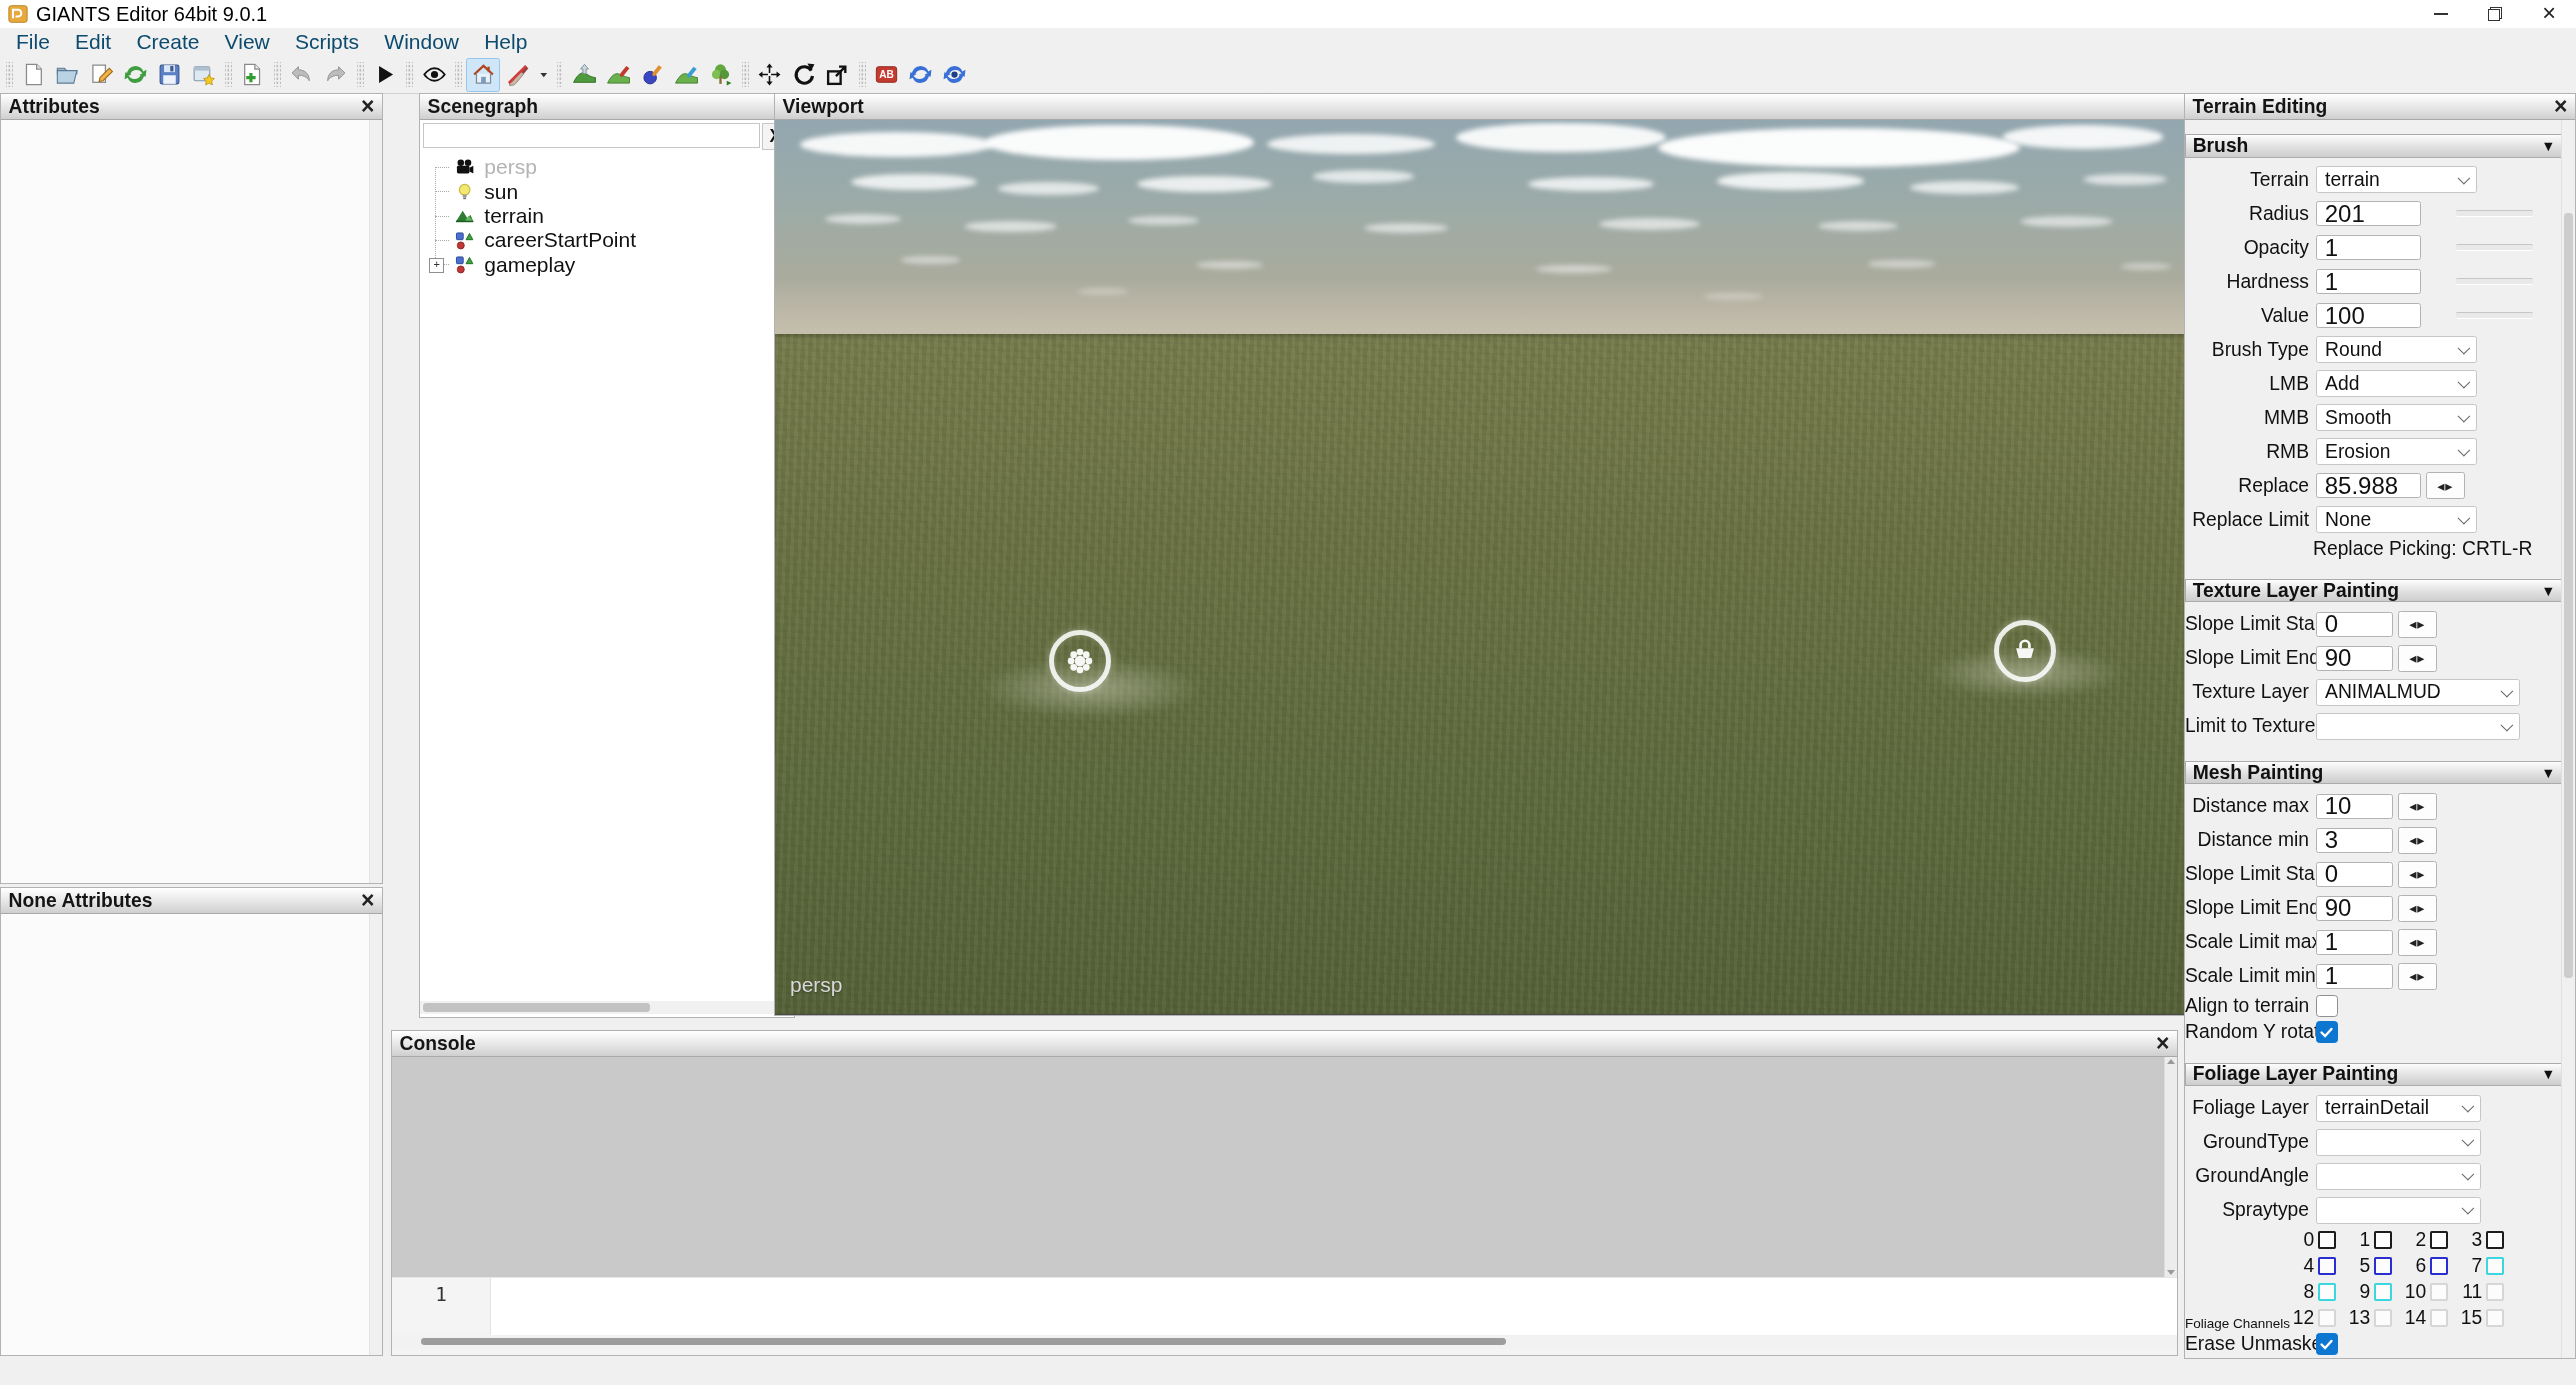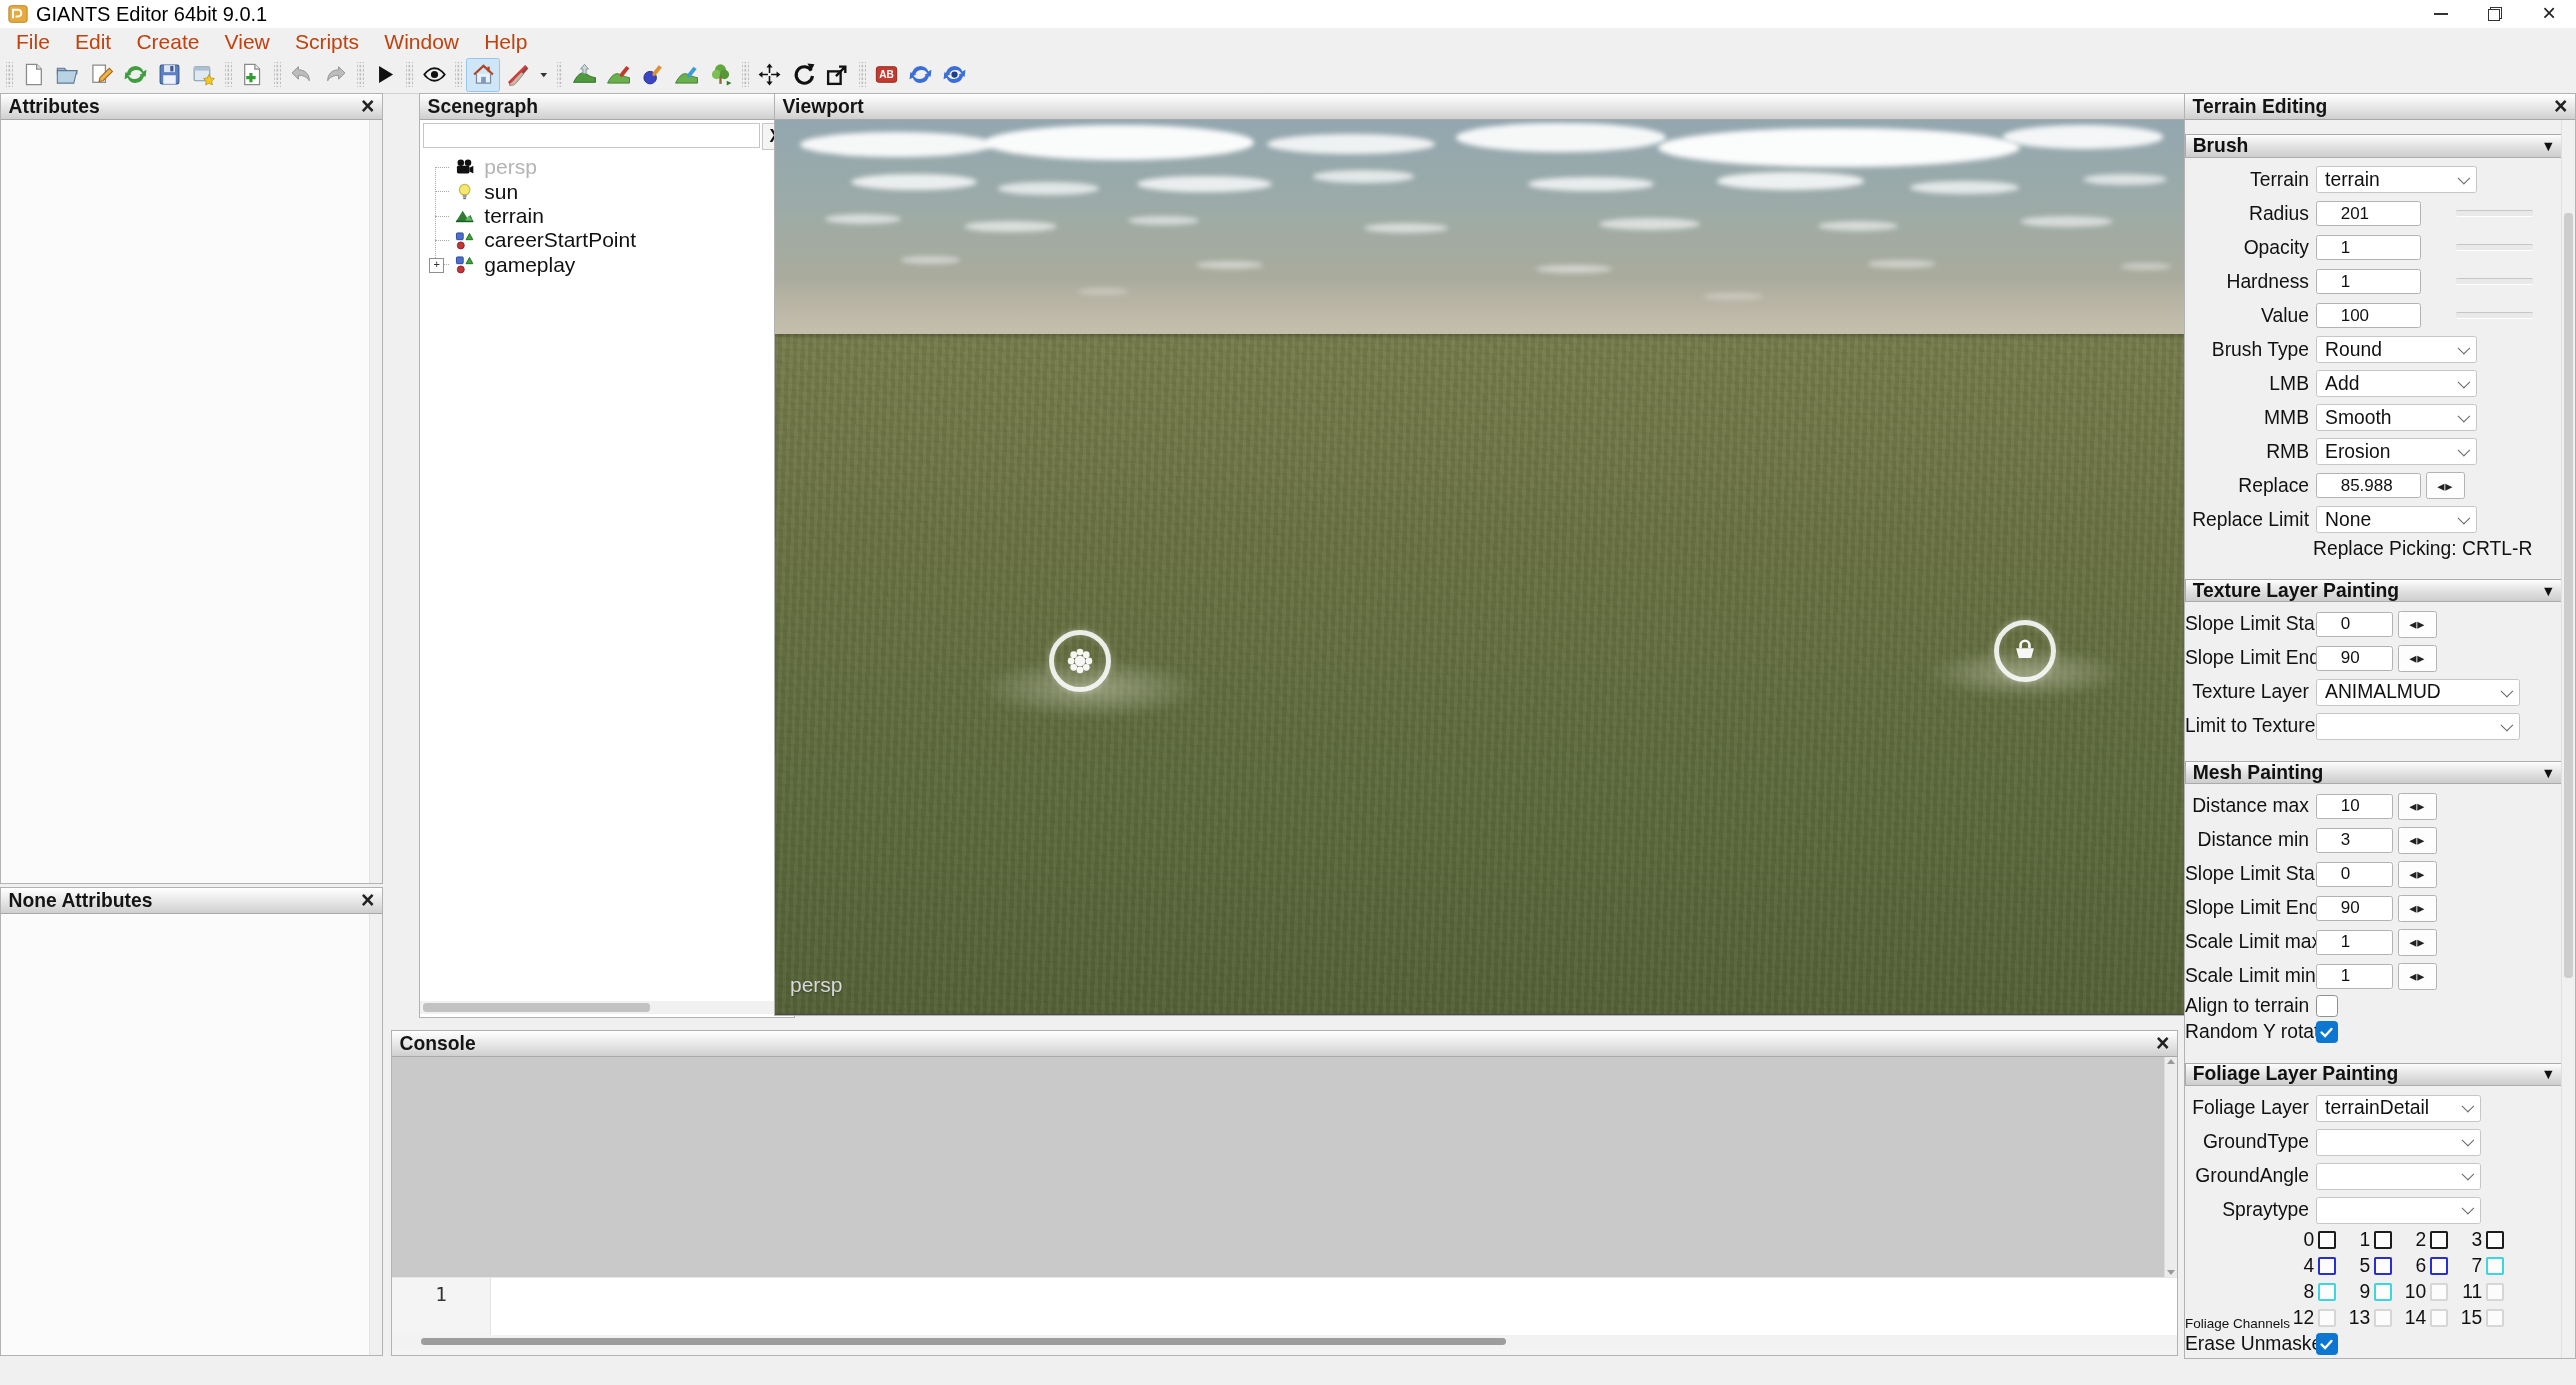--- a/index.html
+++ b/index.html
@@ -12,21 +12,21 @@
   #win-controls{margin-left:auto;display:flex;height:100%;}
   .win-btn{width:54px;height:28px;display:flex;align-items:center;justify-content:center;}
   .glyph-min{width:13.5px;height:1.7px;background:#333;}
   .glyph-restore{position:relative;width:13.5px;height:13.5px;}
   .glyph-restore .r1{position:absolute;right:0;top:0;width:9.3px;height:9.3px;border:1.7px solid #333;}
   .glyph-restore .r2{position:absolute;left:0;bottom:0;width:9.3px;height:9.3px;border:1.7px solid #333;background:#fff;}
   .glyph-close{font-size:23.5px;line-height:1;color:#222;}
 
   
   #menubar{position:absolute;left:0;top:28px;width:2576px;height:28px;background:#f0f0f0;display:flex;align-items:center;padding-left:3.4px;font-size:21px;}
-  .menu-item{padding:0 12.6px;height:100%;display:flex;align-items:center;color:#c2410c;}
+  .menu-item{padding:0 12.6px;height:100%;display:flex;align-items:center;color:#0c4a6e;}
 
   
   #toolbar{position:absolute;left:0;top:56px;width:2576px;height:37px;background:#f0f0f0;border-bottom:0.8px solid #d2d2d2;display:flex;align-items:center;padding-left:1.7px;}
   .tb-btn{width:32px;height:32px;display:flex;align-items:center;justify-content:center;border:0.8px solid transparent;border-radius:2.5px;flex:0 0 auto;}
   .tb-btn.selected{background:#cfe6f9;border-color:#96c7ee;}
   .tb-btn svg{width:25px;height:25px;display:block;}
   .tb-caret{width:18.5px;height:32px;display:flex;align-items:center;justify-content:center;flex:0 0 auto;}
   .tb-caret svg{width:13.5px;height:13.5px;}
   .tb-grip{width:6.7px;height:25px;margin:0 4.2px;flex:0 0 auto;background-image:radial-gradient(#bdbdbd 38%,transparent 40%);background-size:3.4px 4.2px;background-position:center;}
 
@@ -92,21 +92,21 @@
   .tp-body{position:absolute;left:0;top:26px;width:378px;bottom:0;background:#f0f0f0;overflow:hidden;}
   .tp-vscroll{position:absolute;right:0;top:26px;bottom:0;width:12.6px;background:#f0f0f0;border-left:0.8px solid #e0e0e0;}
   .tp-vthumb{position:absolute;left:1.7px;right:1.7px;top:93px;height:765px;background:#cdcdcd;border-radius:3.4px;}
   .tp-sec{margin-top:14px;}
   .sec-header{height:23.5px;background:linear-gradient(#fdfdfd,#dedede 60%,#cdcdcd);border:0.8px solid #ababab;display:flex;align-items:center;padding:0 6.7px;font-size:19.3px;font-weight:700;color:#111;box-sizing:border-box;}
   .sec-header .tri{margin-left:auto;font-size:14.3px;color:#111;}
   .sec-body{padding:5px 0 3.4px;}
   .row{display:flex;align-items:center;height:34px;padding-right:8.4px;}
   .row.h31{height:26px;}
   .row .lbl{width:124px;text-align:right;padding-right:6.7px;font-size:19.3px;white-space:nowrap;color:#111;flex:0 0 auto;}
-  .num-input{height:25px;background:#fff;border:0.8px solid #b3b3b3;border-radius:2.5px;display:flex;align-items:center;padding:0 24px;font-size:17px;box-sizing:border-box;}
+  .num-input{height:25px;background:#fff;border:0.8px solid #b3b3b3;border-radius:2.5px;display:flex;align-items:center;padding:0 8px;font-size:24px;box-sizing:border-box;}
   .w125{width:105px;} .w92{width:77px;}
   .spin{margin-left:5px;height:27px;width:39px;border:0.8px solid #b3b3b3;border-radius:2.5px;background:#fdfdfd;display:flex;align-items:center;justify-content:center;font-size:14.3px;letter-spacing:0.8px;color:#222;box-sizing:border-box;}
   .select{height:27px;background:#fff;border:0.8px solid #c6c6c6;border-radius:2.5px;display:flex;align-items:center;padding:0 8.4px;font-size:19.3px;box-sizing:border-box;}
   .select .val{white-space:nowrap;overflow:hidden;}
   .select .chev{margin-left:auto;width:8.4px;height:8.4px;border-right:1.7px solid #666;border-bottom:1.7px solid #666;transform:rotate(45deg) translateY(-1.7px);flex:0 0 auto;}
   .wsel-brush{width:161px;} .wsel-tex{width:204px;} .wsel-fol{width:165px;}
   .slider{margin-left:auto;margin-right:22px;width:77px;height:4.2px;background:#e9e9e9;border-top:0.8px solid #c6c6c6;border-bottom:0.8px solid #ffffff;border-radius:1.7px;}
   .note{font-size:19.3px;padding-left:128px;height:25px;display:flex;align-items:center;color:#111;}
   .cb{width:22px;height:22px;border:1.7px solid #8f8f8f;border-radius:3.4px;background:#fff;box-sizing:border-box;display:flex;align-items:center;justify-content:center;}
   .cb.checked{background:#0d76d1;border-color:#0d76d1;}

